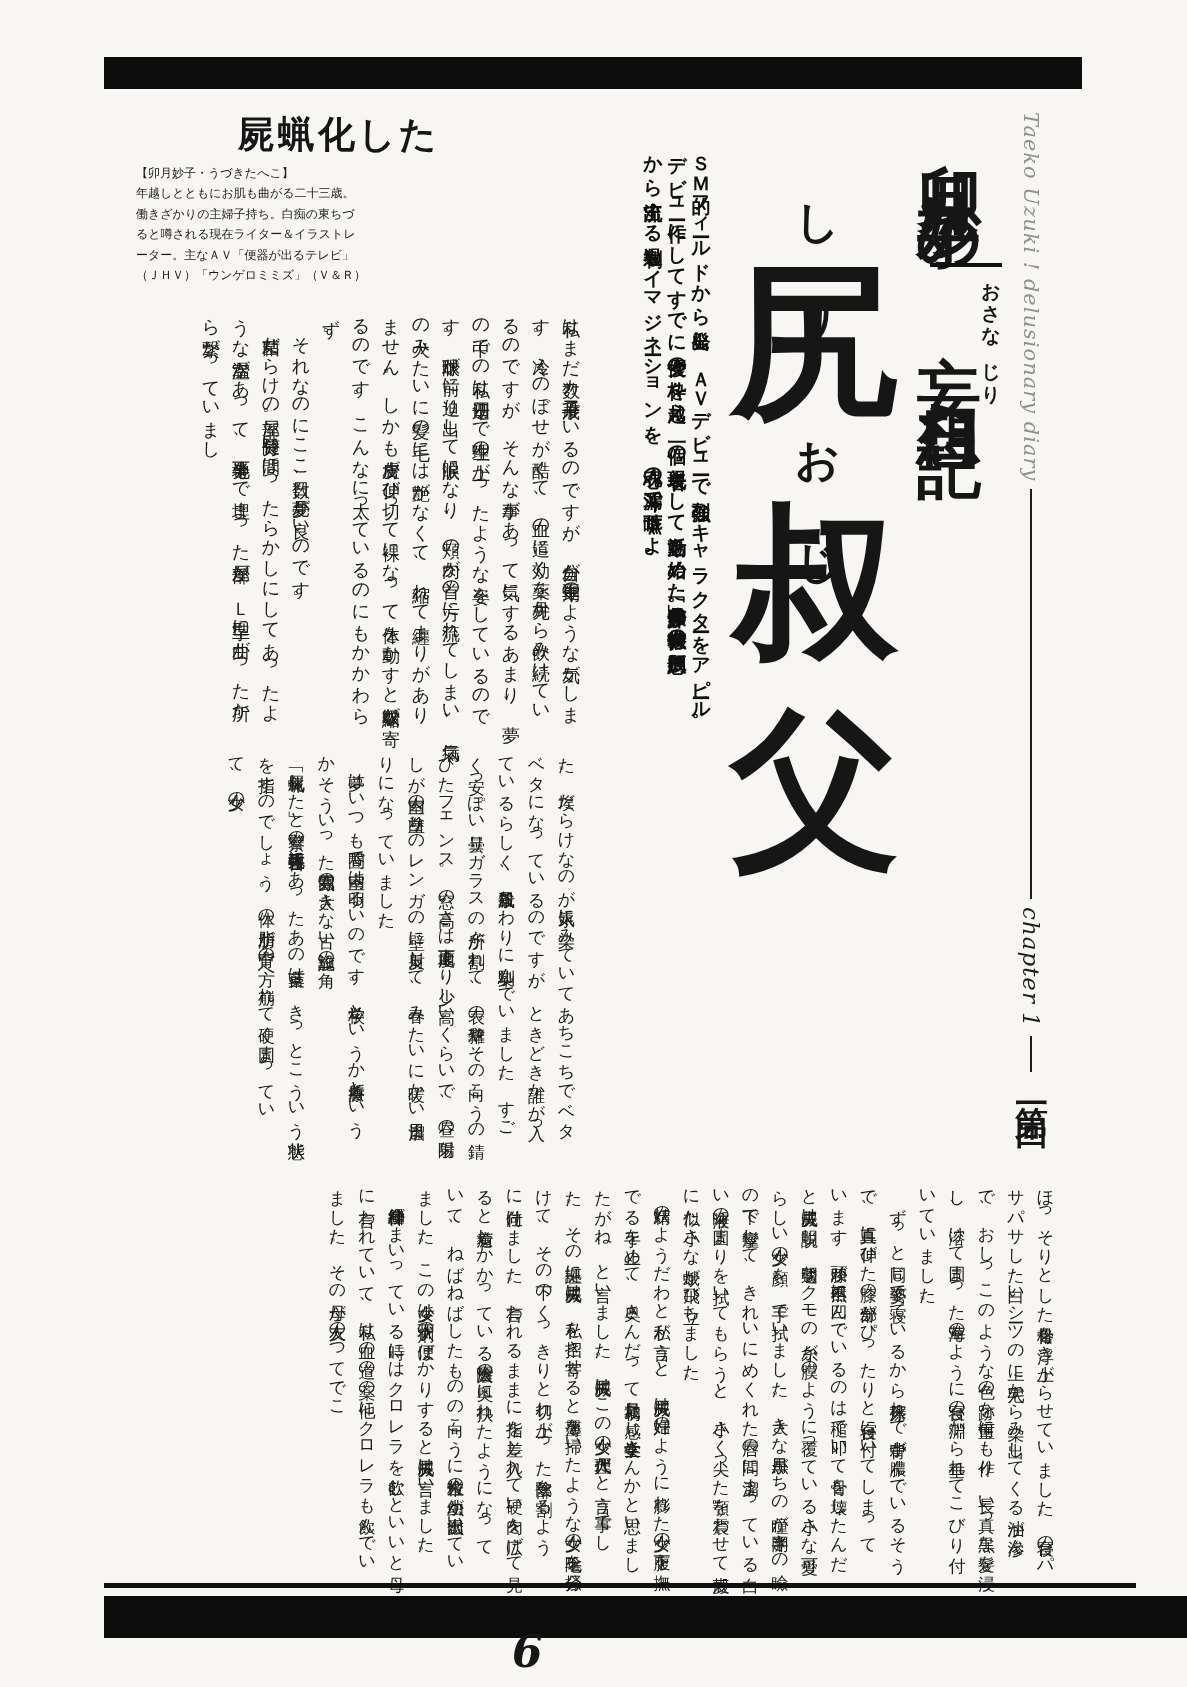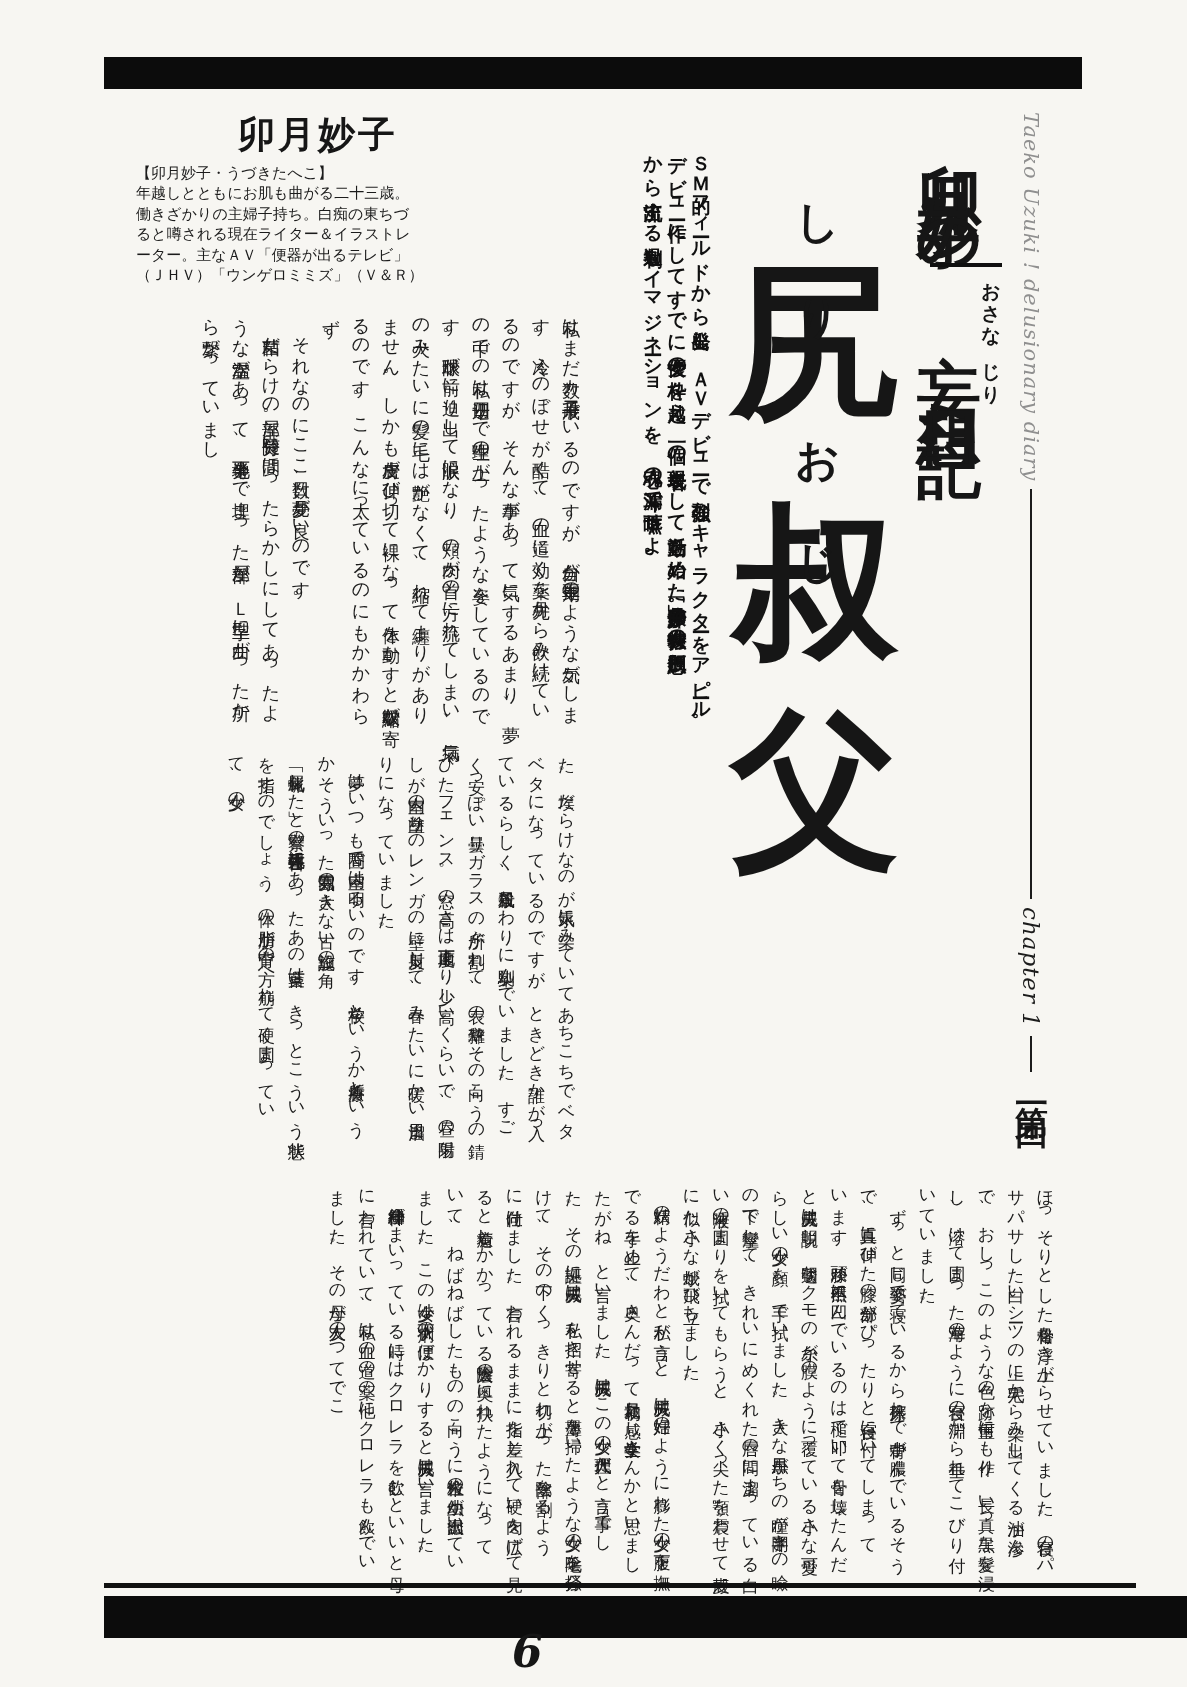--- a/index.html
+++ b/index.html
@@ -15,21 +15,21 @@
   
   .topbar{left:104px;top:57px;width:978px;height:32px;background:#0c0c0c;}
   .footer-thin{left:104px;top:1583px;width:1032px;height:5px;background:#111;}
   .footer-bar{left:104px;top:1596px;width:1083px;height:42px;background:#0c0c0c;}
   .page-num{left:512px;top:1626px;font-size:44px;font-style:italic;font-weight:bold;
     font-family:"DejaVu Serif","Liberation Serif",serif;}
 
   
   .profile-name{left:238px;top:110px;font-size:37px;font-weight:bold;letter-spacing:3px;
     font-family:"DejaVu Serif","Liberation Serif",serif;}
-  .profile-bio{left:136px;top:163px;width:300px;font-size:15px;line-height:20.4px;
+  .profile-bio{left:136px;top:163px;width:300px;font-size:12px;line-height:20.4px;
     font-family:"DejaVu Sans","Liberation Sans",sans-serif;white-space:pre-line;color:#1b1b1b;}
 
   
   .meta-col{left:1010px;top:112px;width:42px;height:986px;display:flex;
     flex-direction:column;align-items:center;}
   .eng{font-size:21px;font-style:italic;color:#8f8f8f;letter-spacing:1px;
     font-family:"DejaVu Serif","Liberation Serif",serif;}
   .meta-rule{flex:1 1 auto;width:2px;background:#1c1c1c;margin:8px 0;}
   .chapter{font-size:23px;font-style:italic;color:#1c1c1c;letter-spacing:1px;
     font-family:"DejaVu Serif","Liberation Serif",serif;}
@@ -60,21 +60,21 @@
     font-family:"DejaVu Serif","Liberation Serif",serif;}
   .band1{left:134px;top:306px;width:452px;height:424px;font-size:18px;line-height:30px;}
   .band2{left:134px;top:745px;width:448px;height:392px;font-size:17px;line-height:30px;}
   .band3{left:134px;top:1178px;width:926px;height:386px;font-size:17px;line-height:29.5px;}
 </style>
 </head>
 <body>
 
 <div class="abs topbar"></div>
 
-<div class="abs profile-name">卯月妙子</div>
+<div class="abs profile-name">屍蝋化した</div>
 <div class="abs profile-bio">【卯月妙子・うづきたへこ】
 年越しとともにお肌も曲がる二十三歳。
 働きざかりの主婦子持ち。白痴の東ちづ
 ると噂される現在ライター＆イラストレ
 ーター。主なＡＶ「便器が出るテレビ」
 （ＪＨＶ）「ウンゲロミミズ」（Ｖ＆Ｒ）</div>
 
 <div class="abs meta-col">
   <div class="v eng">Taeko Uzuki ! delusionary diary</div>
   <div class="meta-rule"></div>

